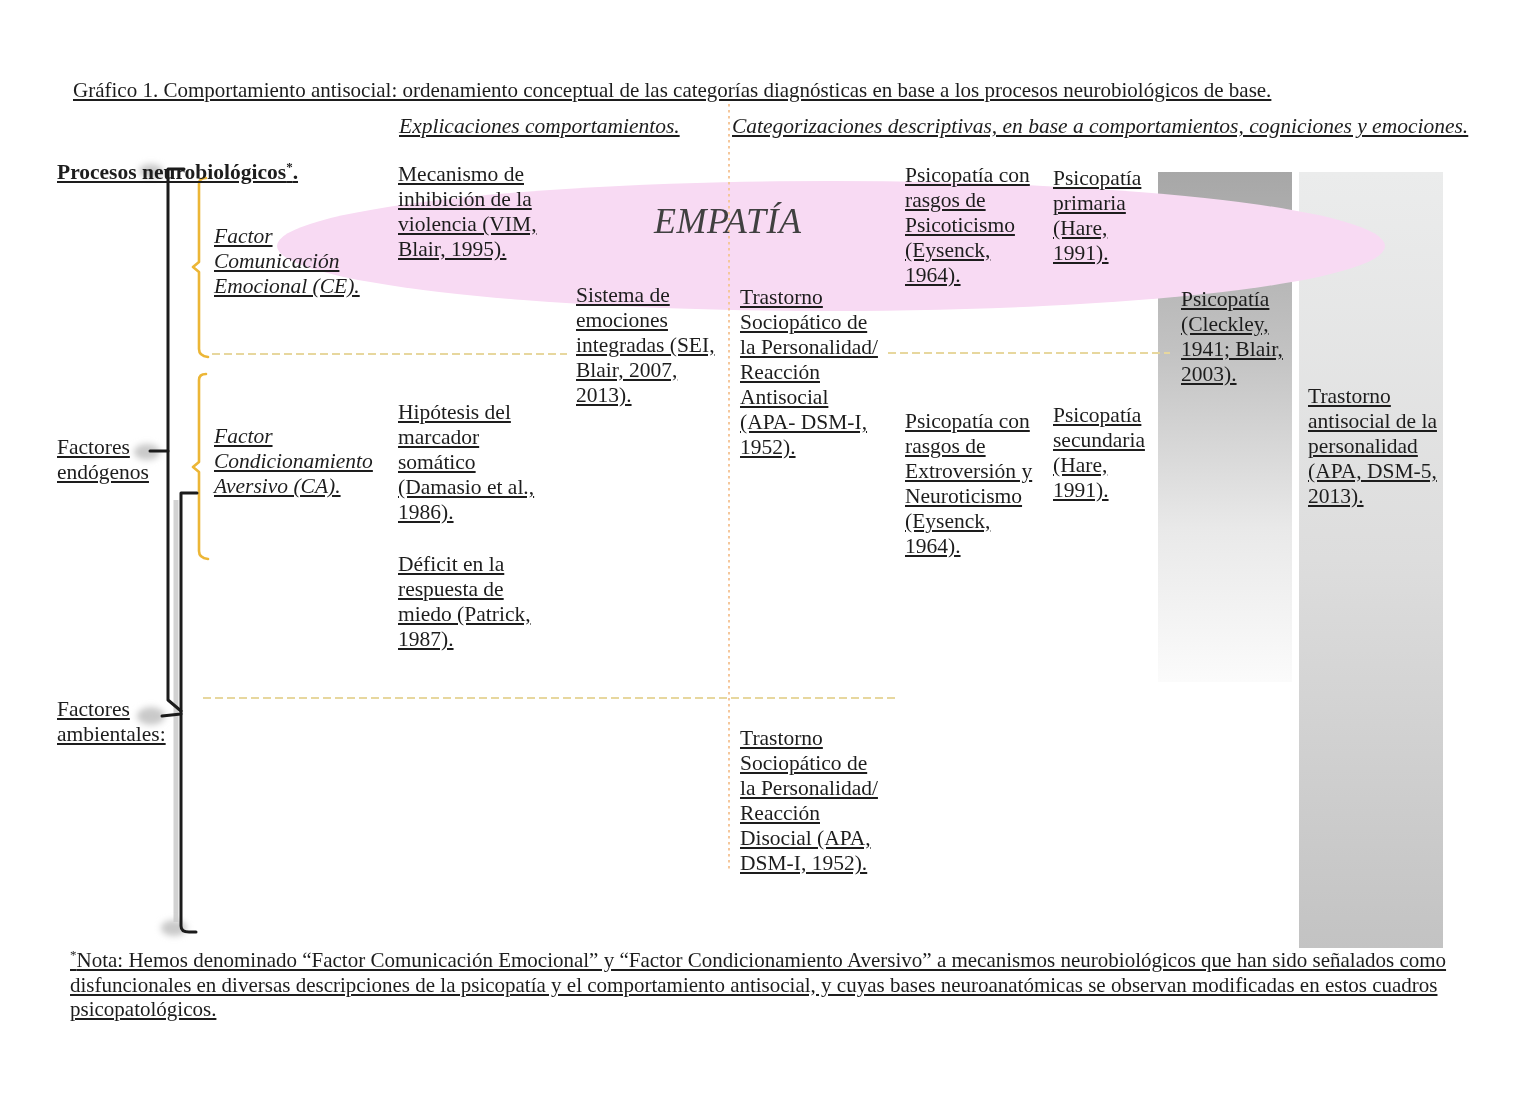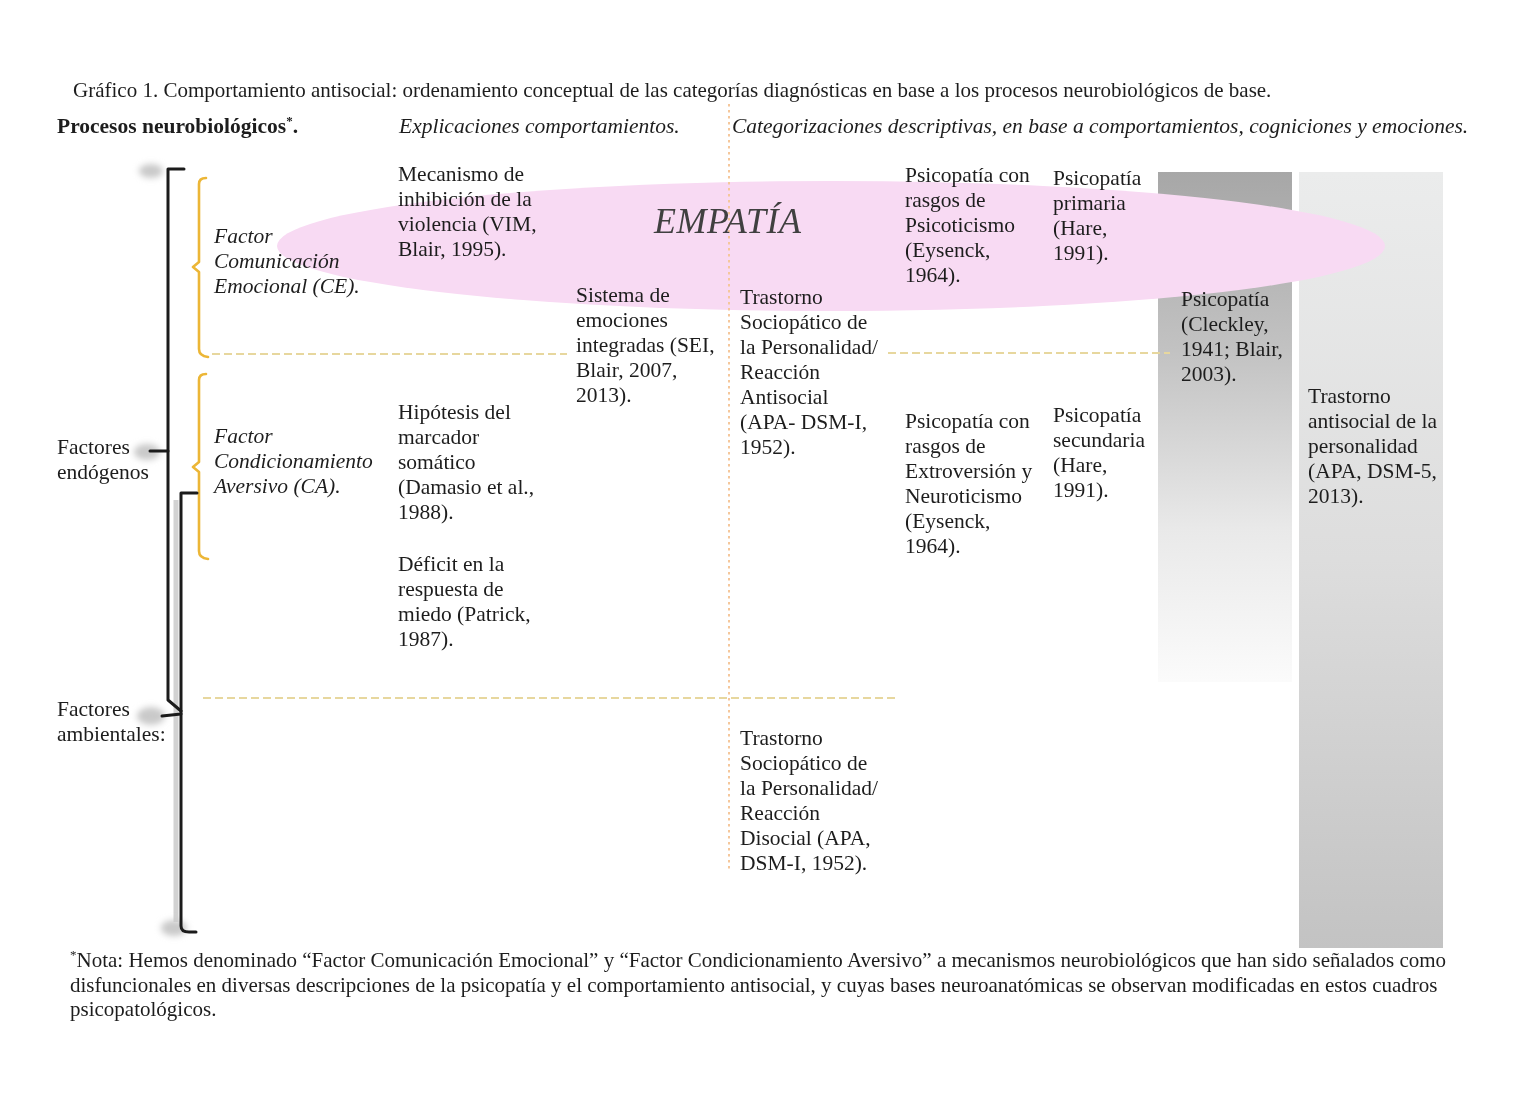--- a/index.html
+++ b/index.html
@@ -5,23 +5,24 @@
   html,body{margin:0;padding:0;background:#ffffff;}
   #canvas{
     position:relative;width:1522px;height:1110px;background:#ffffff;overflow:hidden;
     font-family:"Liberation Serif","DejaVu Serif",serif;color:#1d1d1d;
   }
   .tb{
     position:absolute;
     font:21.5px/25px "Liberation Serif","DejaVu Serif",serif;
     color:#1d1d1d;
     white-space:pre-line;
+    text-decoration:underline;
   }
   .italic{font-style:italic;}
-  .bold{font-weight:bold;}
+  .bold{font-weight:bold;margin-top:46px;}
   sup{font-size:13px;line-height:0;vertical-align:super;}
   .bar{position:absolute;}
   #bar1{left:1158px;top:172px;width:134px;height:510px;
         background:linear-gradient(to bottom,#a7a7a7 0%,#c2c2c2 35%,#e9e9e9 70%,#fbfbfb 100%);}
   #bar2{left:1299px;top:172px;width:144px;height:776px;
         background:linear-gradient(to bottom,#ebecec 0%,#dddddd 50%,#c3c3c3 100%);}
   #ellipse{
     position:absolute;left:277px;top:181px;width:1108px;height:130px;
     border-radius:50%;background:#f8daf3;
   }
@@ -108,21 +109,21 @@
 Blair, 1995).</div>
   <div class="tb" style="left:576px;top:283px">Sistema de
 emociones
 integradas (SEI,
 Blair, 2007,
 2013).</div>
   <div class="tb" style="left:398px;top:400px">Hipótesis del
 marcador
 somático
 (Damasio et al.,
-1988).</div>
+1986).</div>
   <div class="tb" style="left:398px;top:552px">Déficit en la
 respuesta de
 miedo (Patrick,
 1987).</div>
 
   <div id="empatia">EMPATÍA</div>
 
   <div class="tb" style="left:740px;top:285px">Trastorno
 Sociopático de
 la Personalidad/

